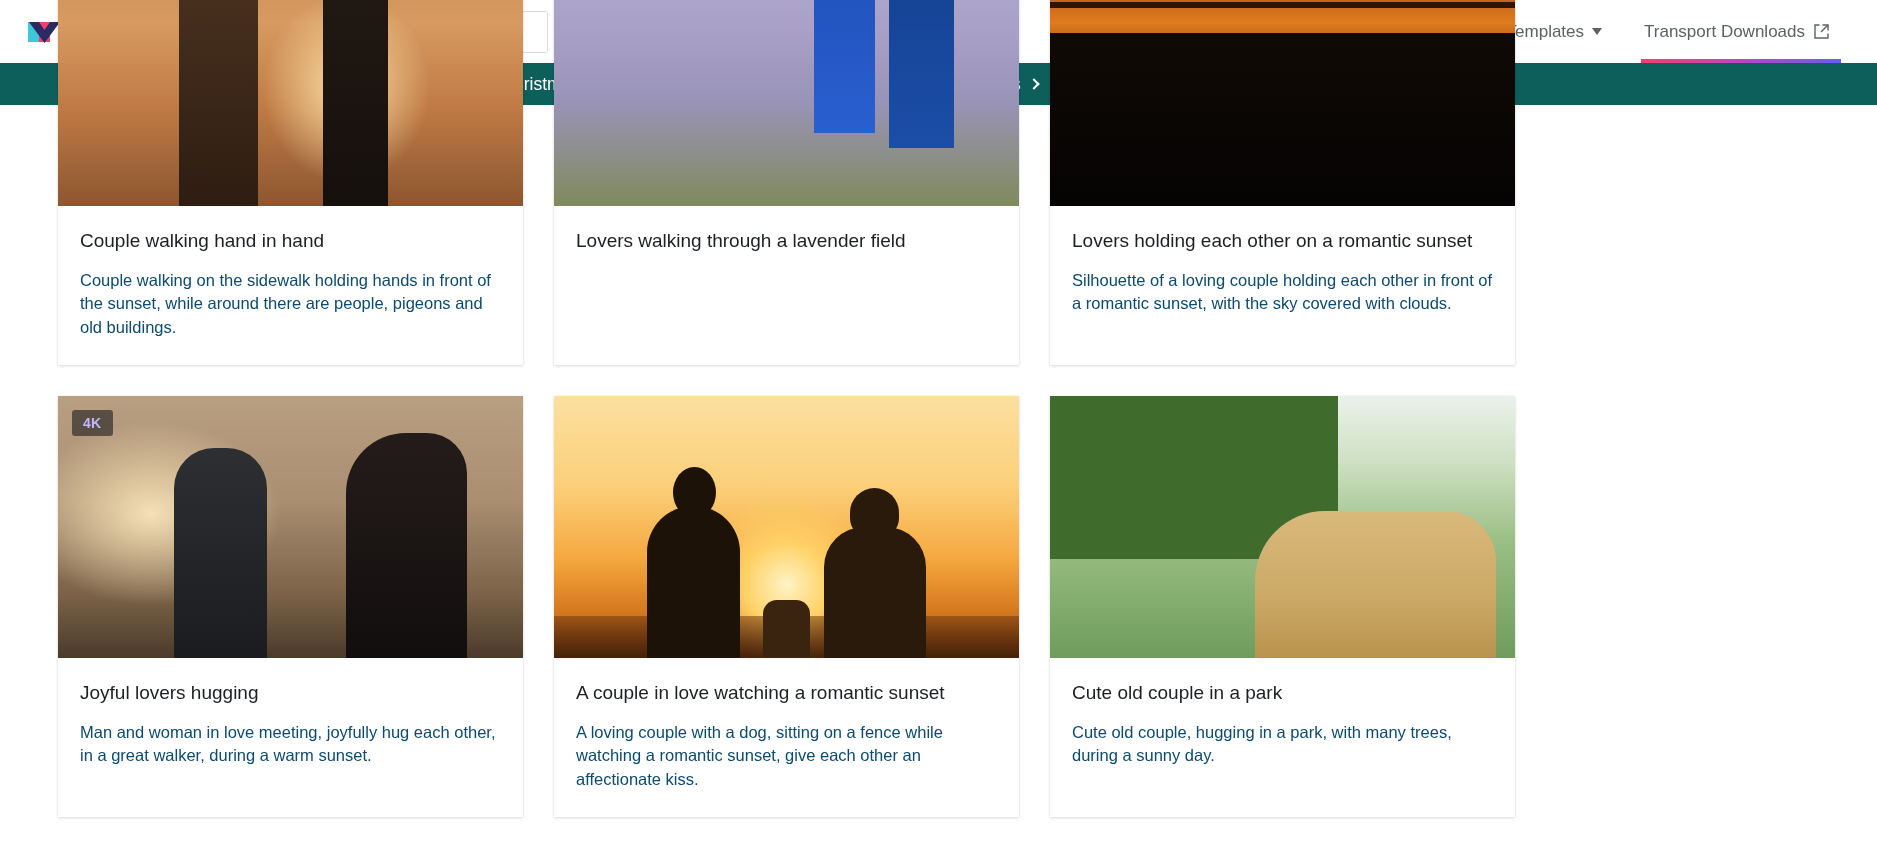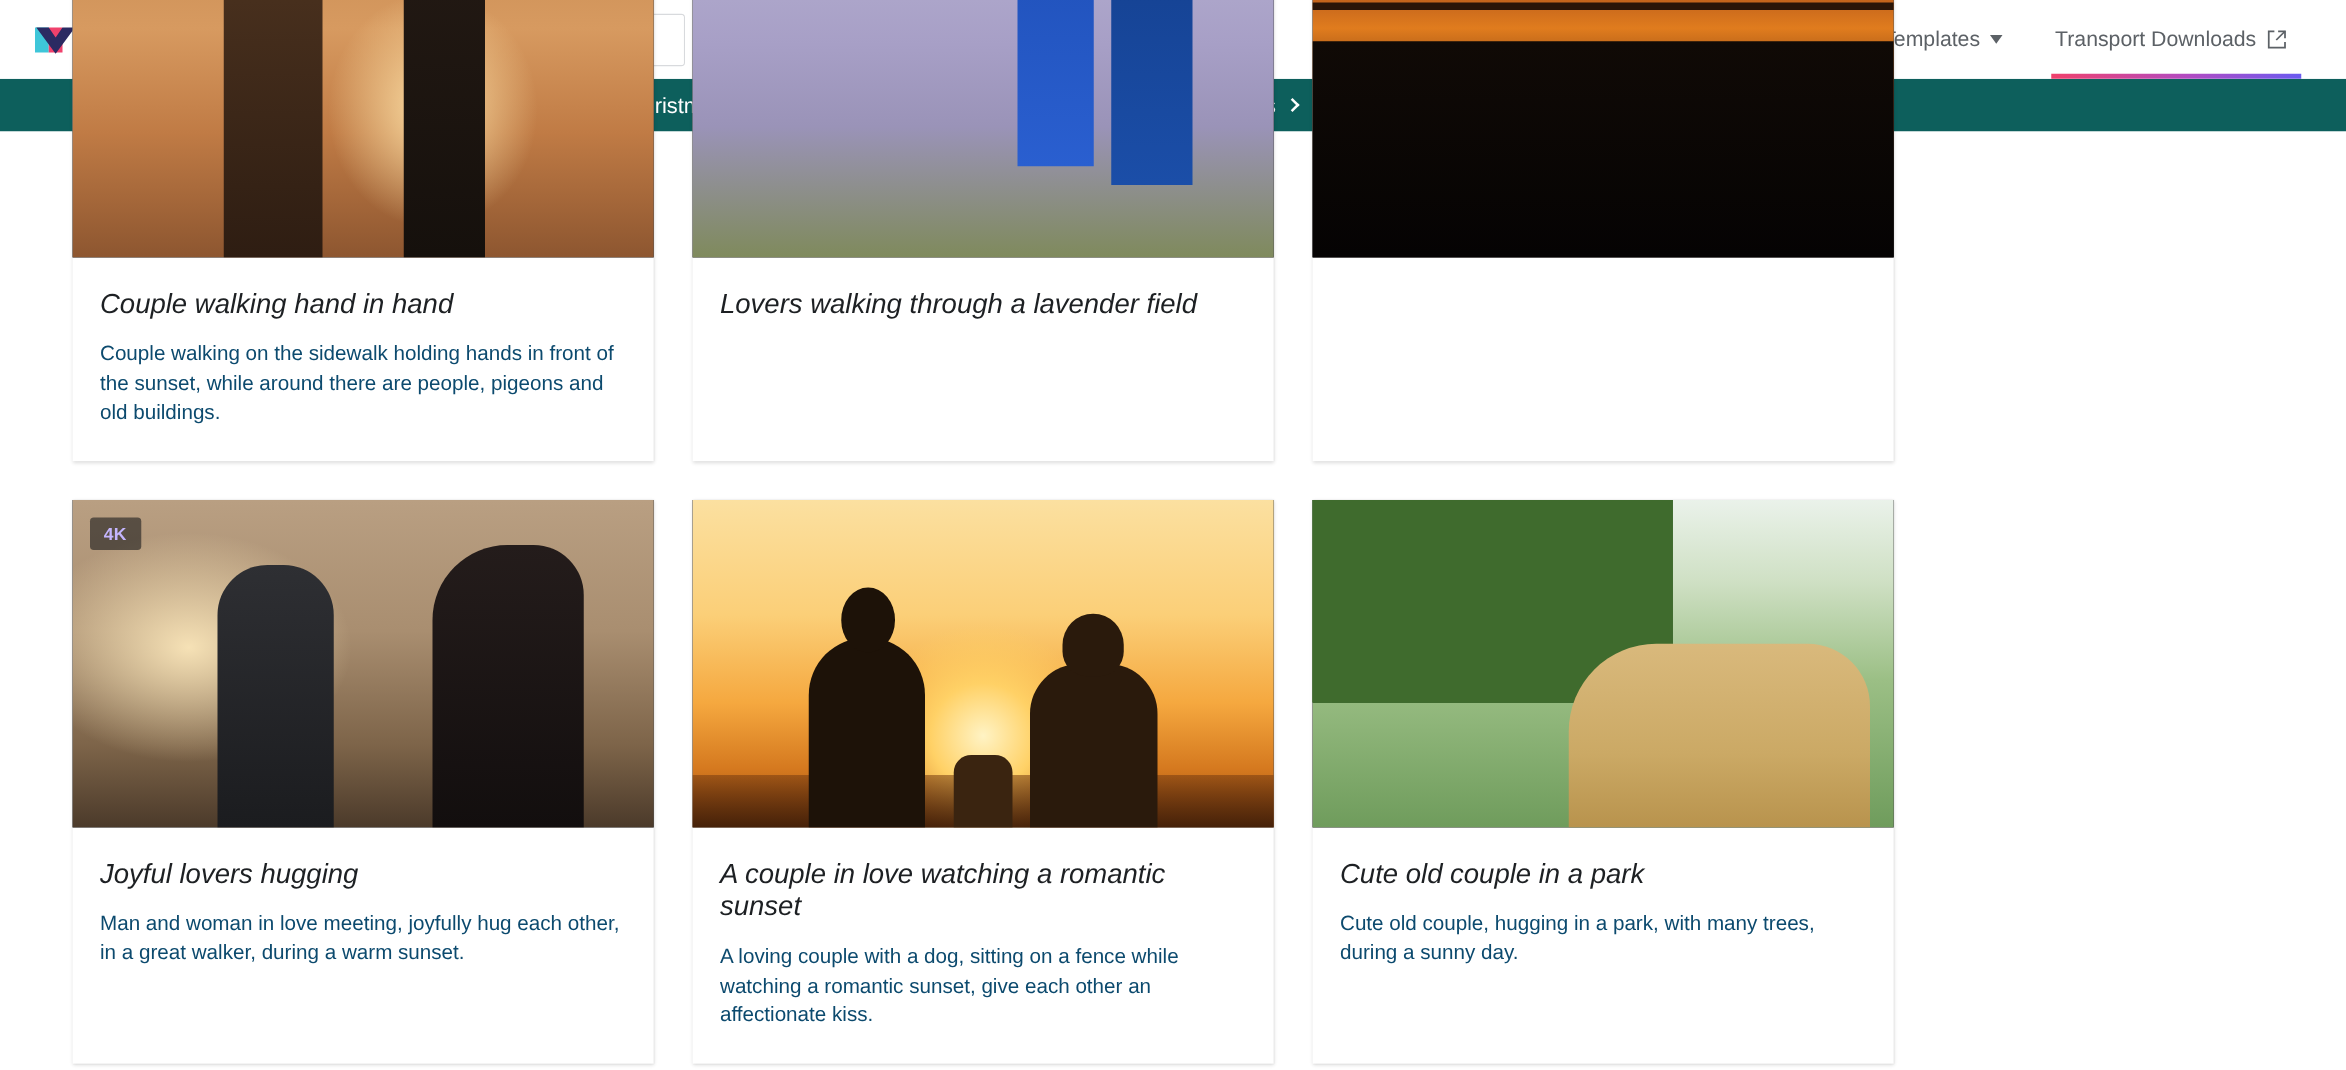--- a/index.html
+++ b/index.html
@@ -172,25 +172,24 @@
     font-size: 14px;
     font-weight: bold;
     letter-spacing: .3px;
     padding: 5px 11px;
     border-radius: 3px;
   }
   .card-body {
     padding: 24px 22px 26px 22px;
   }
   .card-title {
-    font-size: 22px;
+    font-size: 19px;
     color: #1d2023;
     margin-bottom: 16px;
     line-height: 1.2;
-    font-style: italic;
   }
   .card-desc {
     font-size: 16.5px;
     color: #0c4a6e;
     line-height: 1.42;
   }
 
   .row-gap { height: 31px; }
   .first-row-clip { margin-top: -161px; }
 
@@ -427,20 +426,24 @@
       </div>
       <div class="card-body">
         <div class="card-title">Lovers walking through a lavender field</div>
       </div>
     </div>
 
     <div class="card">
       <div class="thumb">
         <div class="art art-bridge"></div>
       </div>
+      <div class="card-body">
+        <div class="card-title">Lovers holding each other on a romantic sunset</div>
+        <div class="card-desc">Silhouette of a loving couple holding each other in front of a romantic sunset, with the sky covered with clouds.</div>
+      </div>
     </div>
   </div>
 
   <div class="row-gap"></div>
 
   <div class="row">
 
     <div class="card">
       <div class="thumb">
         <div class="art art-street"></div>

